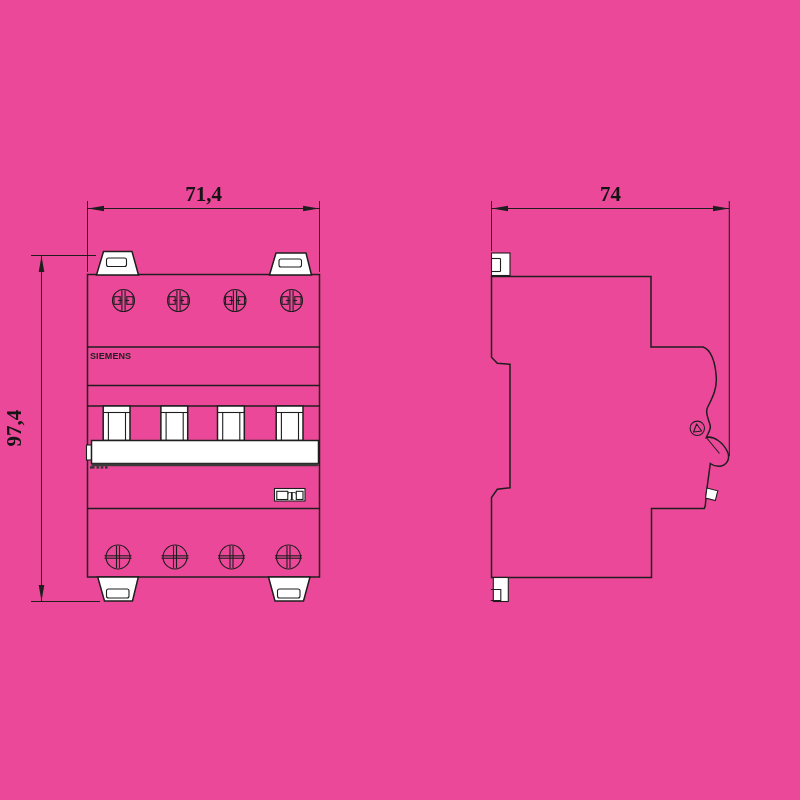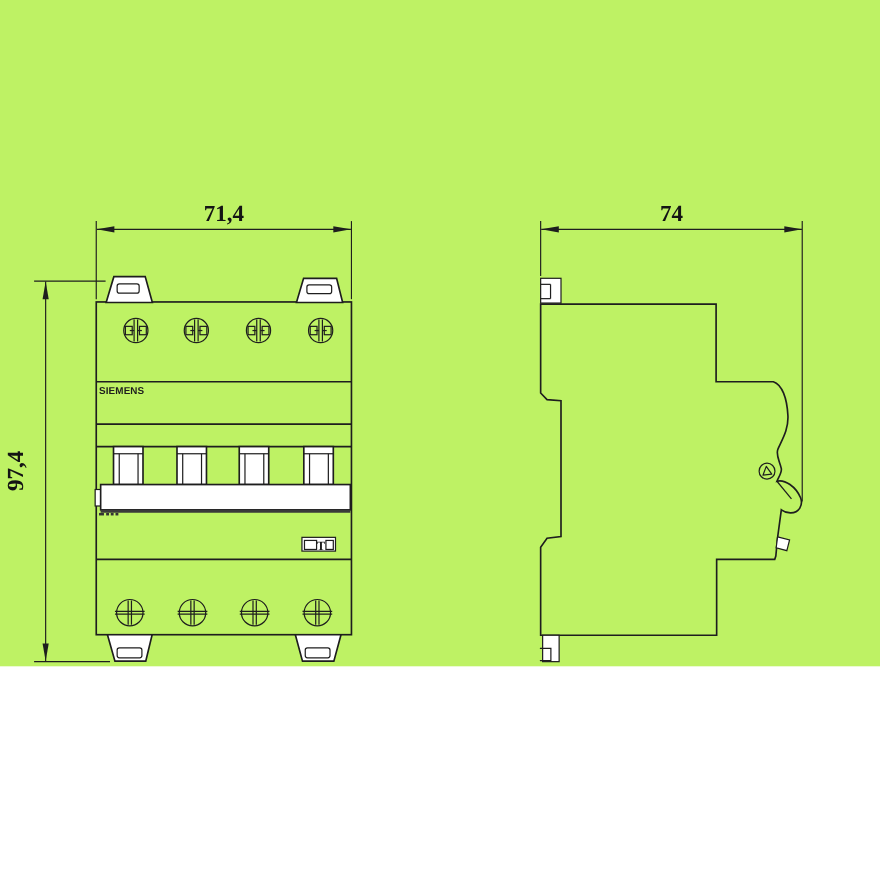--- a/index.html
+++ b/index.html
@@ -1,16 +1,16 @@
 <!DOCTYPE html>
 <html><head>
 <meta charset="utf-8">
 <style>
   html,body{margin:0;padding:0;background:#ffffff;}
-  .stage{position:relative;width:800px;height:606px;background:#bef264;overflow:hidden;
+  .stage{position:relative;width:800px;height:800px;background:#ec4899;overflow:hidden;
          font-family:"Liberation Sans",sans-serif;}
   svg{display:block;}
   .outline{fill:none;stroke:#1e1e1e;stroke-width:1.5;stroke-linejoin:miter;}
   .outline-thin{fill:none;stroke:#1e1e1e;stroke-width:1.1;}
   .fillwhite{fill:#ffffff;stroke:#1e1e1e;stroke-width:1.5;}
   .fillwhite-thin{fill:#ffffff;stroke:#1e1e1e;stroke-width:1.1;}
   .dim{stroke:#1e1e1e;stroke-width:1.05;fill:none;}
   .dim-arrow{fill:#1e1e1e;stroke:none;}
   .dim-text{font-family:"Liberation Serif",serif;font-weight:700;font-size:21px;fill:#141414;}
   .brand-text{font-family:"Liberation Sans",sans-serif;font-weight:700;font-size:9px;

